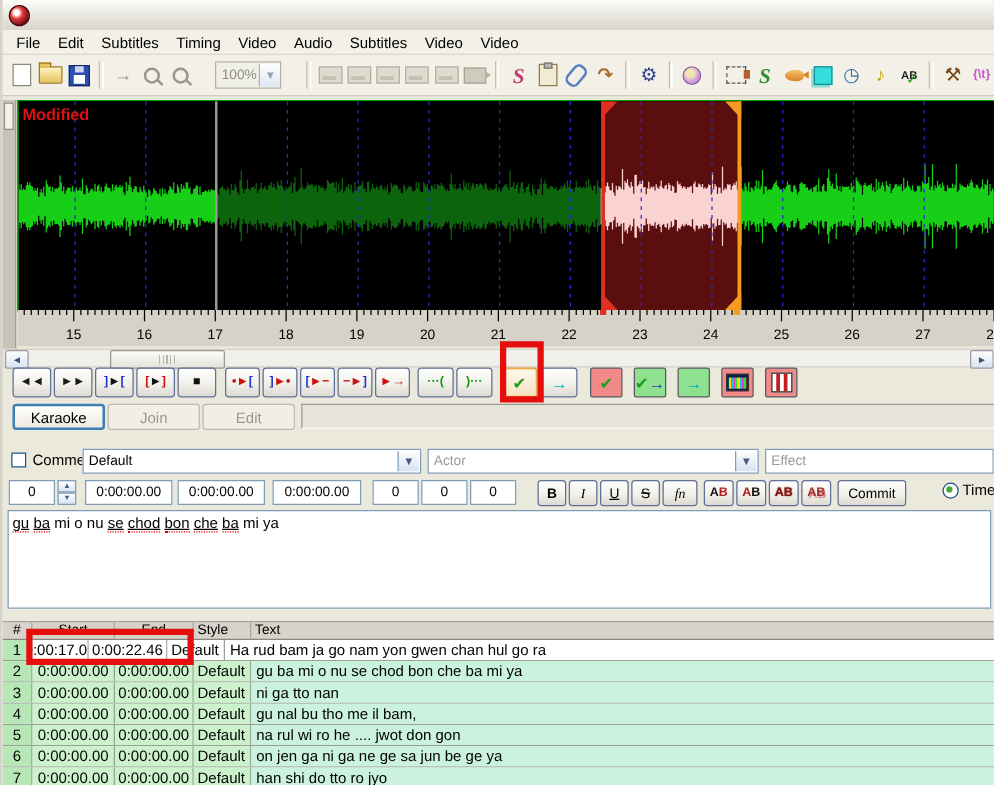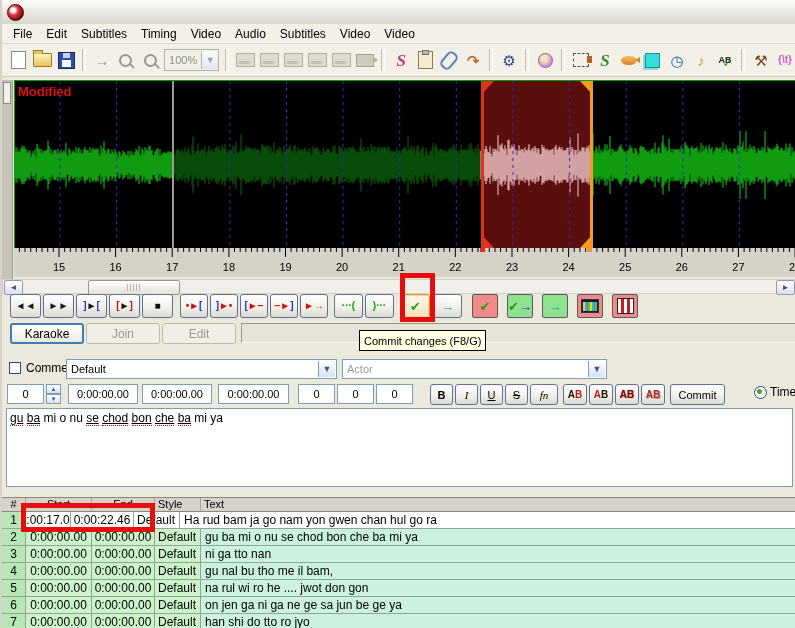--- a/index.html
+++ b/index.html
@@ -35,21 +35,21 @@
   .shp-clipb:before{content:"";position:absolute;left:3px;top:-2px;width:5px;height:3px;background:#b9b6a8;border:1px solid #777;}
   .shp-clip{width:8px;height:15px;border:2px solid #5a7fc0;border-radius:5px;transform:rotate(40deg);}
   .shp-ring{width:13px;height:13px;border-radius:50%;background:radial-gradient(circle at 40% 35%, #f3e6b0 0 3px, #d9a0e0 55%, #b06ac0 100%);border:1px solid #8a62a0;}
   .shp-dashrect{width:14px;height:12px;border:1px dashed #555;position:relative;}
   .shp-dashrect:after{content:"";position:absolute;right:-4px;top:2px;width:5px;height:7px;background:#b0622a;}
   .shp-fish{width:15px;height:9px;background:linear-gradient(#f5c06a,#d88326);border-radius:50% 40% 40% 50%;position:relative;}
   .shp-fish:after{content:"";position:absolute;right:-4px;top:1px;border-right:5px solid #d88326;border-top:3px solid transparent;border-bottom:3px solid transparent;}
   .shp-square{width:13px;height:13px;background:#35dede;border:1px solid #1a8f8f;box-shadow:-2px 2px 0 #8adada;}
   .shp-spell{font-size:9px;font-weight:bold;color:#222;position:relative;}
   .shp-spell:after{content:"\2713";color:#1f9e1f;font-size:12px;position:absolute;left:4px;top:1px;}
-  .tcombo{width:58px;height:20px;border:1px solid #b6b3a6;background:#f0efe8;color:#8f8d80;font-size:11px;display:flex;align-items:center;margin:0 2px;}
+  .tcombo{width:58px;height:20px;border:1px solid #b6b3a6;background:#f0efe8;color:#8f8d80;font-size:11px;display:flex;align-items:center;margin:0 16px;}
   .tcombo .val{flex:1;padding-left:4px;}
   .tcombo .arr{width:16px;height:18px;background:linear-gradient(#fdfdfd,#dfe8f3);border-left:1px solid #b6b3a6;color:#9aa0ac;font-size:9px;display:flex;align-items:center;justify-content:center;}
   
   #vzoom{position:absolute;left:0;top:80px;width:11px;height:199px;background:#c6c3b8;border-right:1px solid #9e9b90;box-sizing:border-box;}
   #vzoom .thumb{position:absolute;left:1px;top:2px;width:8px;height:22px;background:#f2f0ea;border:1px solid #8e8b80;box-sizing:border-box;}
   #wave{position:absolute;left:12px;top:80px;width:783px;height:167px;background:#000;border-top:1px solid #00a000;border-bottom:1px solid #00a000;border-left:1px solid #00a000;box-sizing:content-box;}
   #modified{position:absolute;left:16px;top:84px;color:#e01010;font-weight:bold;font-size:13px;z-index:5;}
   #ruler{position:absolute;left:12px;top:248px;width:783px;height:29px;background:#d6d2c8;}
   
   #hscroll{position:absolute;left:0;top:279px;width:795px;height:15px;background:#f1efe9;border:1px solid #d2cfc4;box-sizing:border-box;}
@@ -416,32 +416,34 @@
   <div id="hscroll">
     <div class="sbarrow" style="left:1px;">◄</div>
     <div id="hthumb"></div>
     <div class="sbarrow" style="right:1px;">►</div>
   </div>
 
   <div id="btn-karaoke" class="kbtn" style="left:8px;">Karaoke</div>
   <div class="kbtn dis" style="left:84px;">Join</div>
   <div class="kbtn dis" style="left:160px;">Edit</div>
   <div id="karpanel"></div>
-  <div id="tooltip">Commit changes (F8/G)</div>
 
   <div id="editpanel">
     <div id="cb-comment"></div>
     <div id="lbl-comment">Comment</div>
     <div class="fld" style="left:64px;top:14px;width:271px;height:20px;padding-left:4px;">
       <span>Default</span>
       <span class="combo-arr">▼</span>
     </div>
     <div class="fld" style="left:340px;top:14px;width:265px;height:20px;padding-left:4px;">
       <span class="ph">Actor</span>
       <span class="combo-arr">▼</span>
+    </div>
+    <div class="fld" style="left:610px;top:14px;width:183px;height:20px;padding-left:4px;">
+      <span class="ph">Effect</span>
     </div>
 
     <div class="fld center" style="left:5px;top:39px;width:37px;height:20px;">0</div>
     <div class="spinner">
         <div>▲</div>
         <div>▼</div>
       </div>
     <div class="fld center" style="left:66px;top:39px;width:70px;height:20px;">0:00:00.00</div>
     <div class="fld center" style="left:140px;top:39px;width:70px;height:20px;">0:00:00.00</div>
     <div class="fld center" style="left:216px;top:39px;width:71px;height:20px;">0:00:00.00</div>

